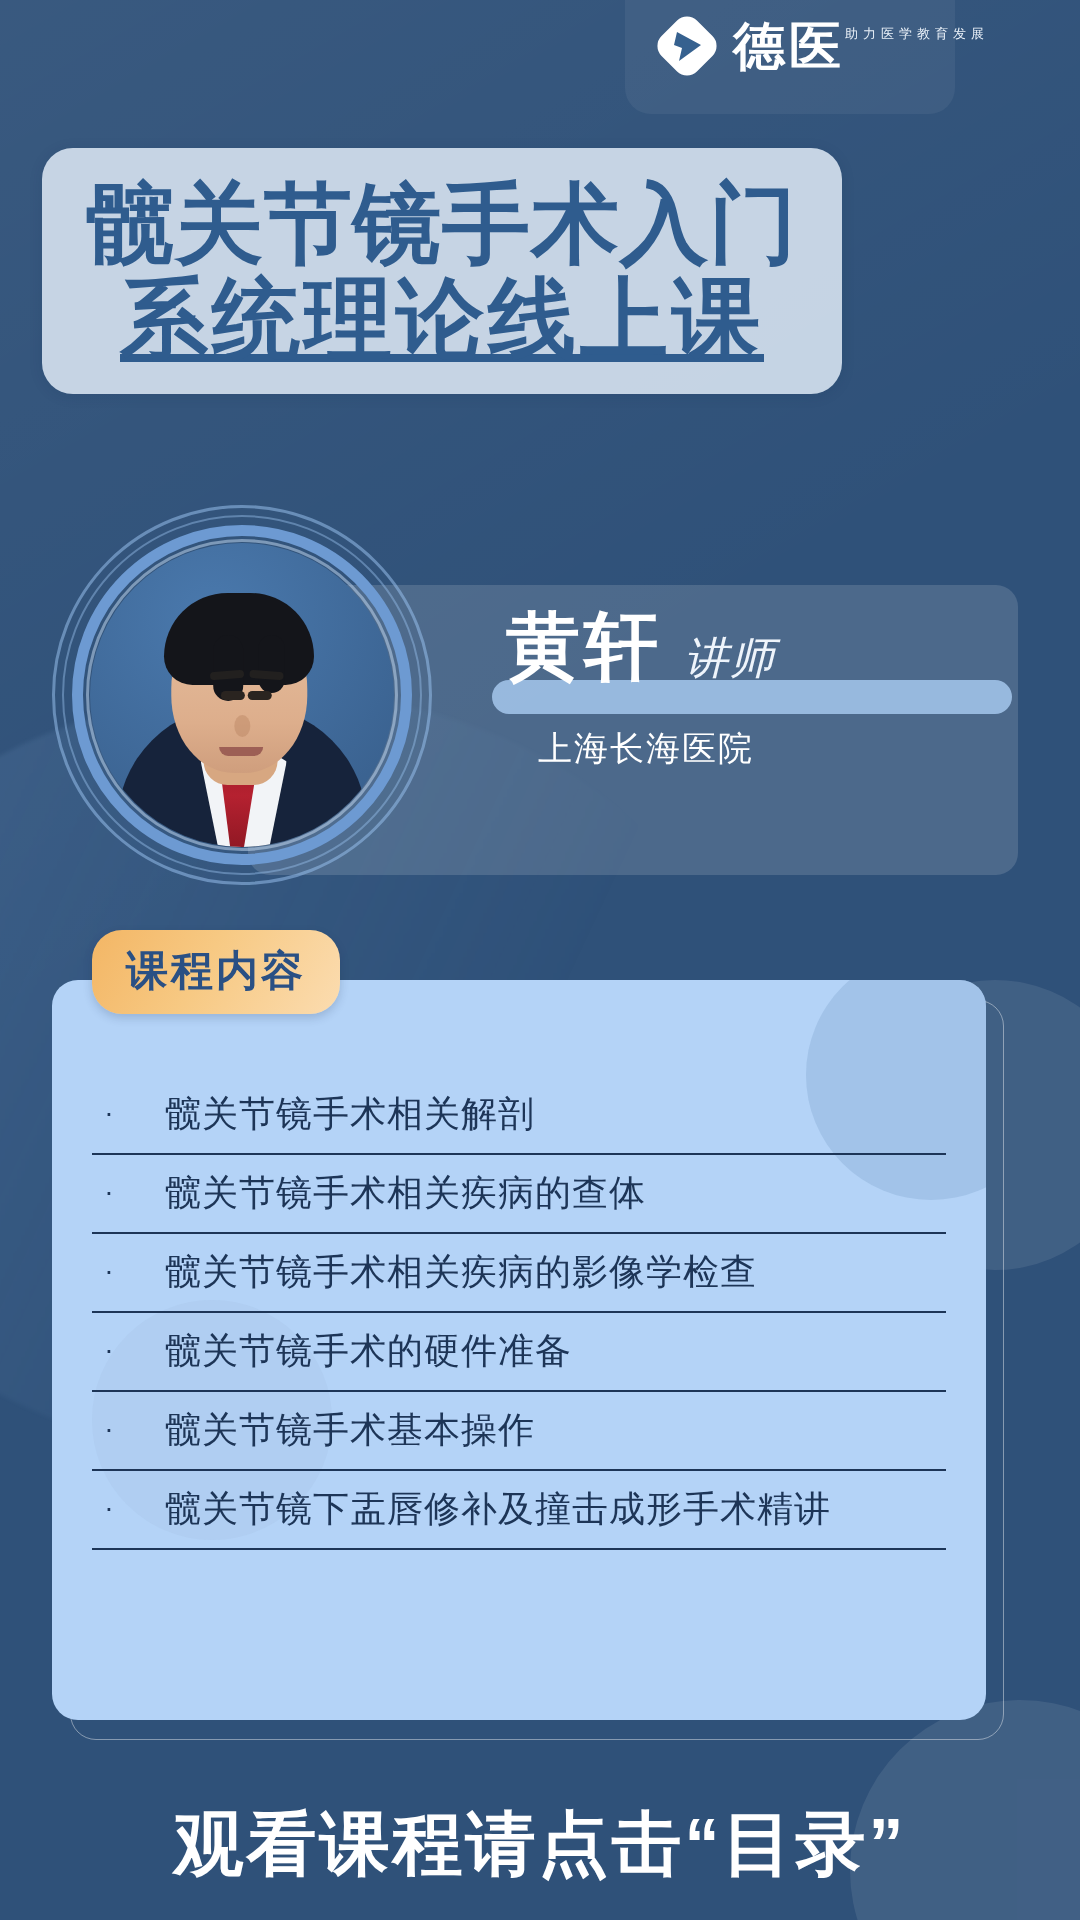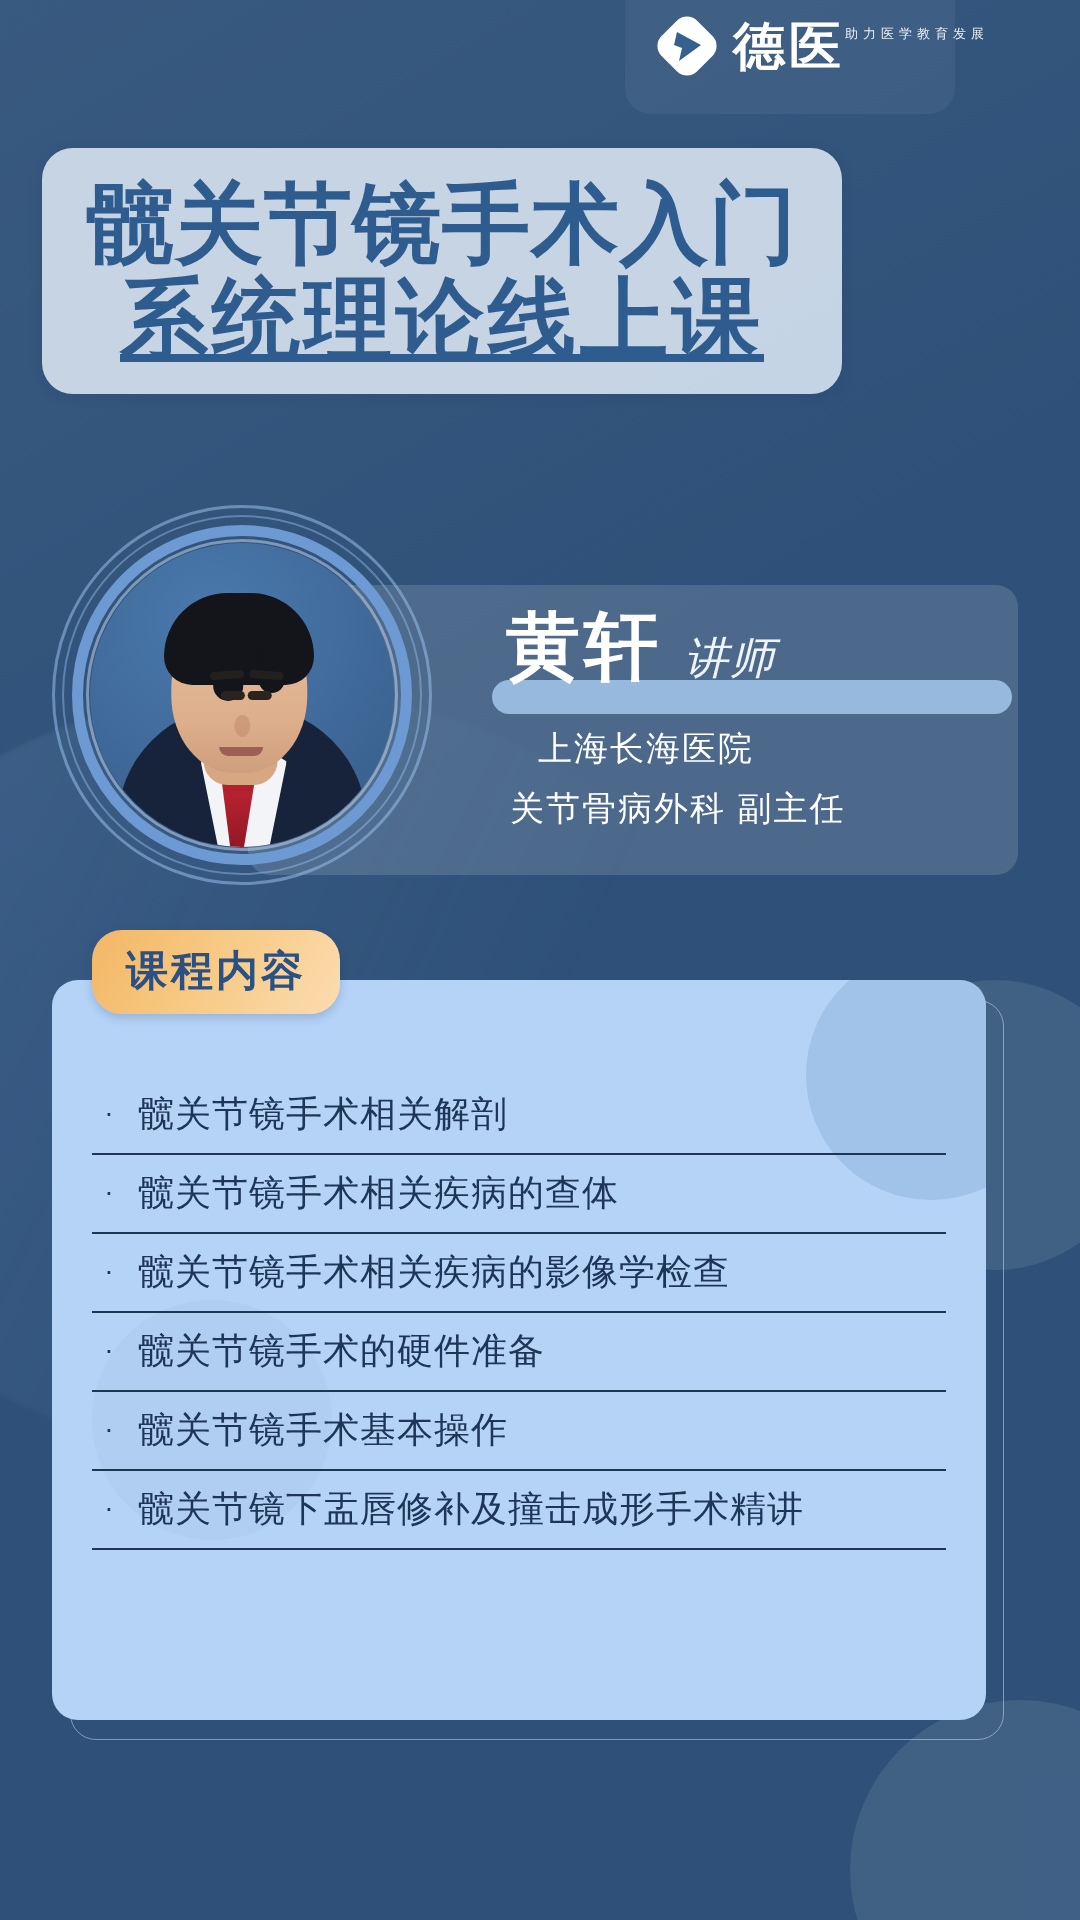--- a/index.html
+++ b/index.html
@@ -289,20 +289,21 @@
     padding-left:10px;
   }
   .item .dot {
     color:#1d3557; font-size:28px; line-height:1;
     width:14px; text-align:center; flex:0 0 auto;
     transform:translateY(-2px);
   }
   .item .txt {
     color:#1d3557; font-size:36px; letter-spacing:1px;
     white-space:nowrap;
+    margin-left:27px;
   }
 
   
   #cta {
     position:absolute; left:0; top:1798px; width:1080px;
     text-align:center;
   }
   #cta span {
     color:#ffffff; font-weight:bold; font-size:70px; letter-spacing:3px;
   }
@@ -362,21 +363,20 @@
       <div class="mouth"></div>
     </div>
   </div>
 
   <div id="name-pill"></div>
   <div id="name-row">
     <div id="speaker-name">黄轩</div>
     <div id="speaker-role">讲师</div>
   </div>
   <div id="aff-1">上海长海医院</div>
-  <div id="aff-2">关节骨病外科 副主任</div>
 
   <div id="content-frame"></div>
   <div id="content-panel">
     <div class="pdeco1"></div>
     <div class="pdeco2"></div>
   </div>
 
   <div id="badge">
     <span>课程内容</span>
   </div>
@@ -401,14 +401,17 @@
     <div class="item">
       <span class="dot">·</span>
       <span class="txt">髋关节镜手术基本操作</span>
     </div>
     <div class="item">
       <span class="dot">·</span>
       <span class="txt">髋关节镜下盂唇修补及撞击成形手术精讲</span>
     </div>
   </div>
 
+  <div id="cta">
+    <span>观看课程请点击“目录”</span>
+  </div>
 
 </div>
 
 </body></html>

